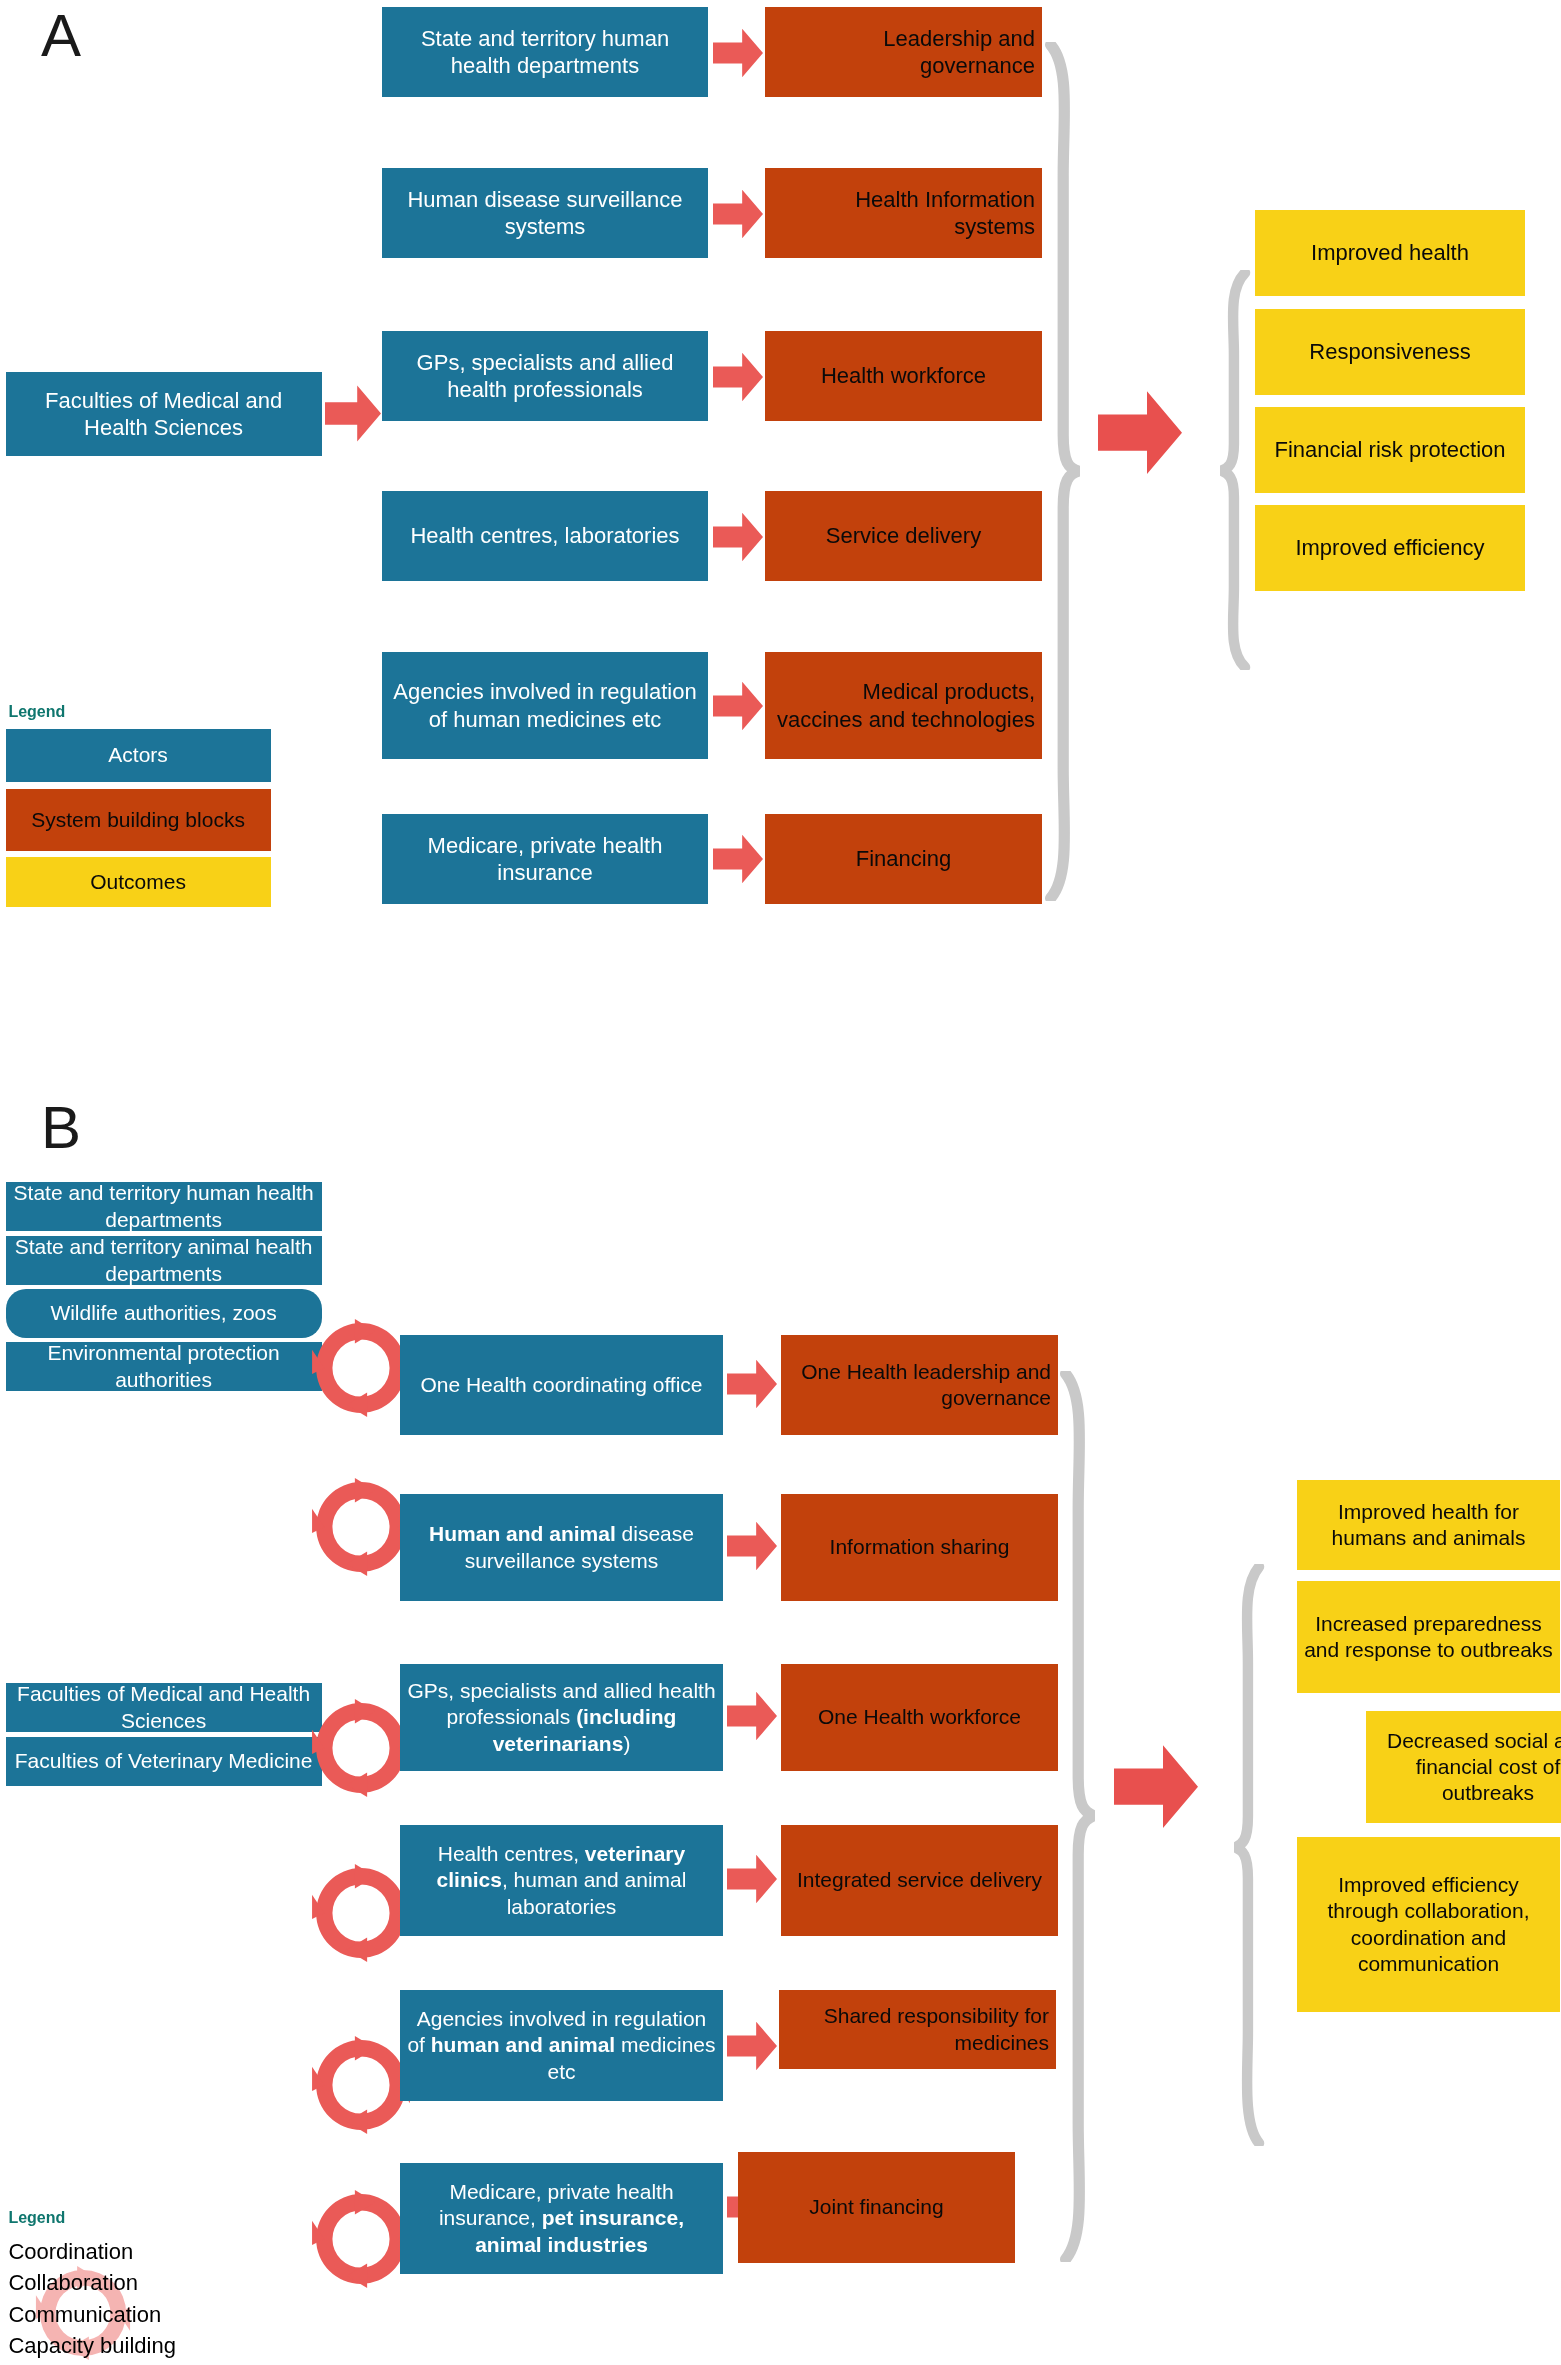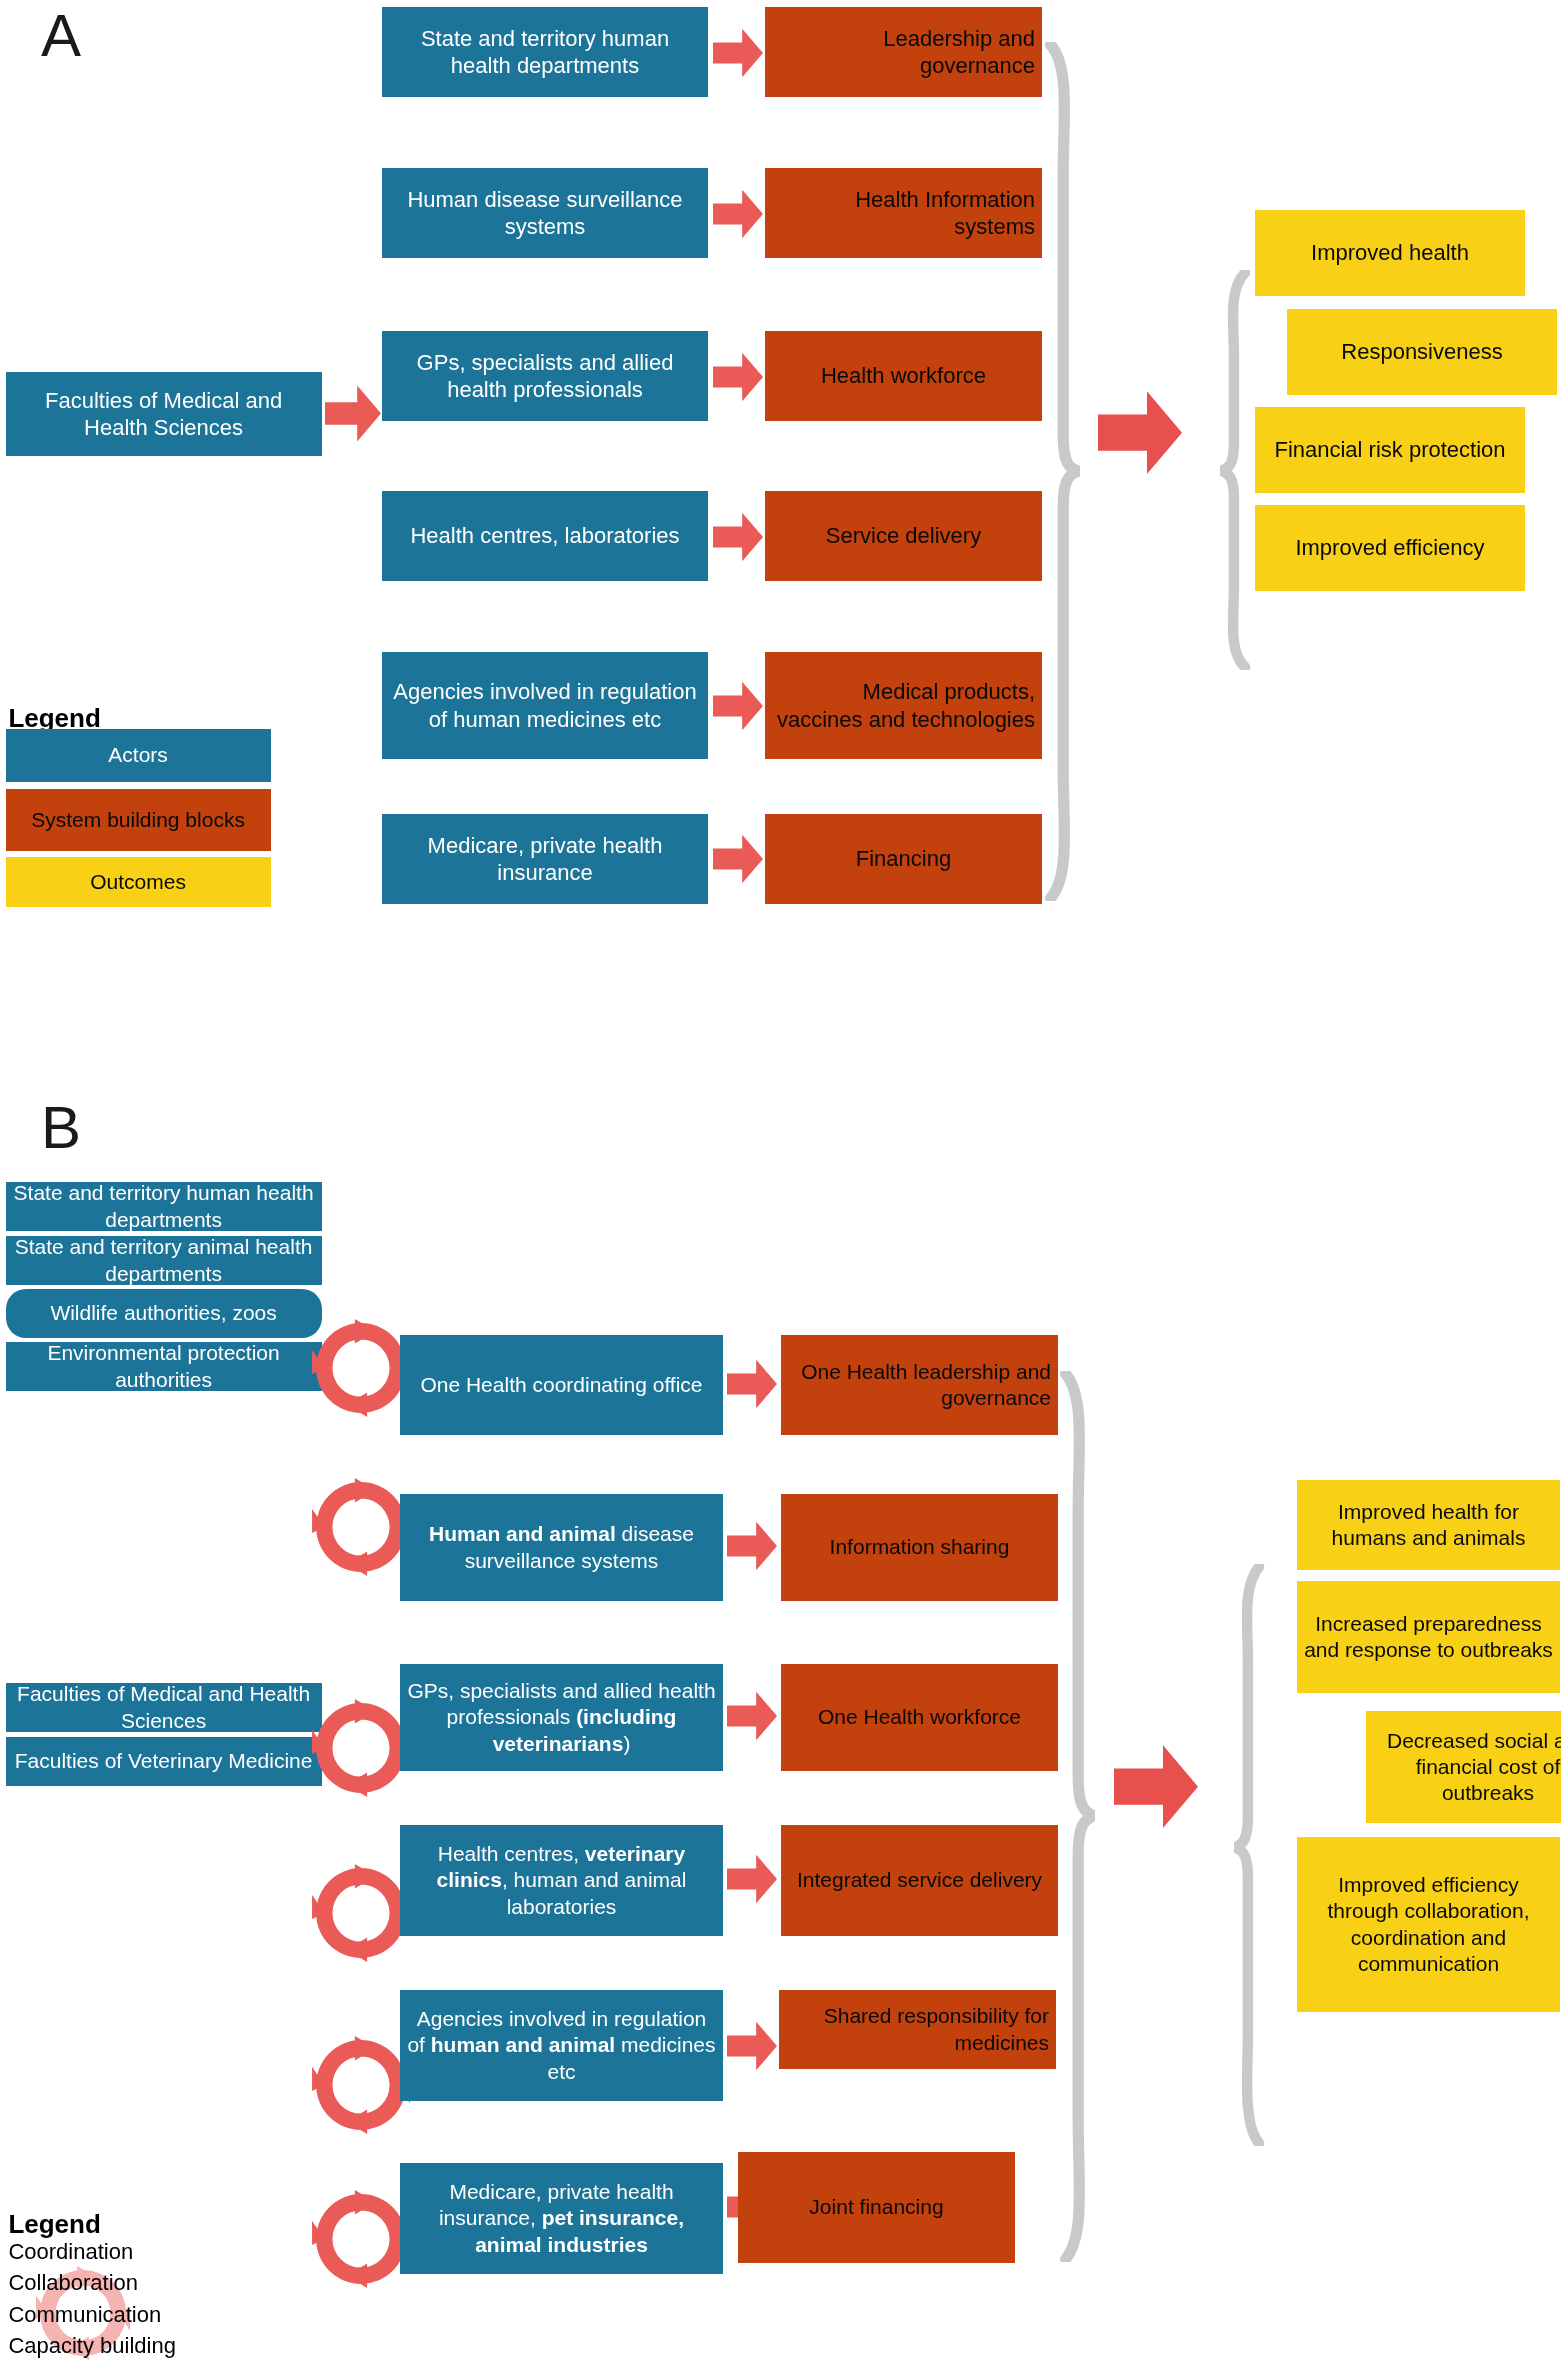--- a/index.html
+++ b/index.html
@@ -9,21 +9,21 @@
   .panel-letter{position:absolute;font-size:60px;color:#1a1a1a;font-family:"Liberation Sans",sans-serif;font-weight:400;line-height:1;}
 
   .box{position:absolute;box-sizing:border-box;display:flex;align-items:center;justify-content:center;text-align:center;padding:2.8px 7px;line-height:1.24;}
   .blue{background:#1c7498;color:#ffffff;}
   .green{background:#c2410c;color:#0a0a0a;text-align:right;}
   .yellow{background:#f8d117;color:#0a0a0a;}
 
   .f30{font-size:21px;}
   .f31{font-size:22px;}
 
-  .legend-title{position:absolute;font-weight:bold;font-size:26px;color:#000000;}
+  .legend-title{position:absolute;font-weight:bold;font-size:16px;color:#0f766e;}
   .legend-line{position:absolute;font-size:22px;color:#000000;white-space:nowrap;}
 
   
   .arrow{position:absolute;}
   .arrow svg{display:block;}
 
   
   .brace{position:absolute;}
   .brace svg{display:block;}
 
@@ -103,21 +103,21 @@
       </svg>
   </div>
 
   <div class="brace" style="left:1220px;top:270px;width:32px;height:400px;">
     <svg width="32" height="400" viewBox="0 0 46 570" preserveAspectRatio="none">
       <path d="M36,4 C12,28 20,74 20,120 L20,248 C20,278 12,282 2,286 C12,290 20,294 20,324 L20,452 C20,498 12,544 36,566" fill="none" stroke="#c9c9c9" stroke-width="15" stroke-linecap="round"></path>
     </svg>
   </div>
 
   <div class="box yellow f31" style="left:1255px;top:210px;width:270px;height:86px;">Improved health</div>
-  <div class="box yellow f31" style="left:1255px;top:309px;width:270px;height:86px;margin-left:32px;">Responsiveness</div>
+  <div class="box yellow f31" style="left:1255px;top:309px;width:270px;height:86px;">Responsiveness</div>
   <div class="box yellow f31" style="left:1255px;top:407px;width:270px;height:86px;">Financial risk protection</div>
   <div class="box yellow f31" style="left:1255px;top:505px;width:270px;height:86px;">Improved efficiency</div>
 
   <div class="legend-title" style="left:8.4px;top:703px;">Legend</div>
   <div class="box blue f30" style="left:5.6px;top:729px;width:265px;height:53px;">Actors</div>
   <div class="box green f30" style="left:5.6px;top:789px;width:265px;height:62px;">System building blocks</div>
   <div class="box yellow f30" style="left:5.6px;top:857px;width:265px;height:50px;">Outcomes</div>
 
   <div class="panel-letter" style="left:41px;top:1098px;">B</div>
 

